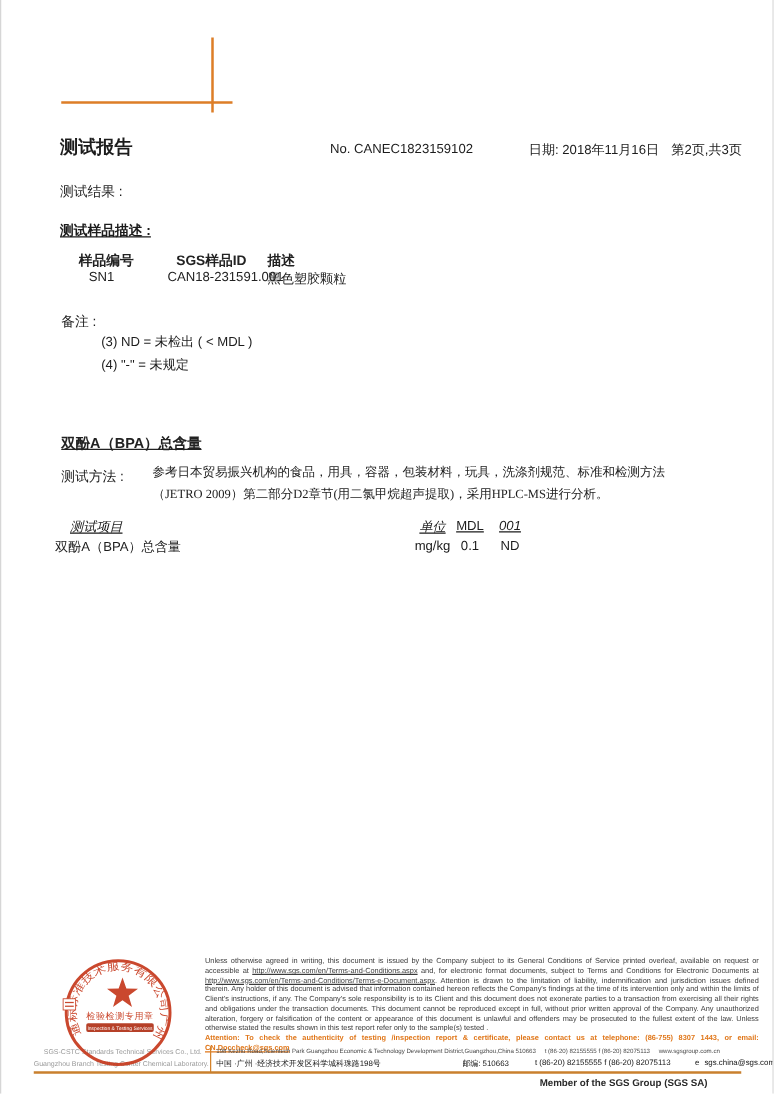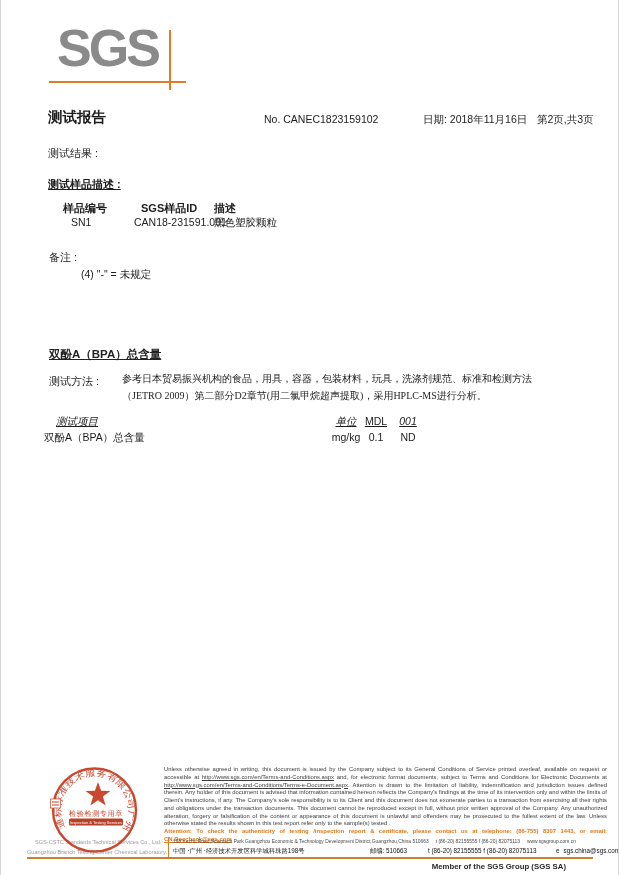--- a/index.html
+++ b/index.html
@@ -51,41 +51,41 @@
   .f-hline{left:26px;top:857px;width:566px;height:1.5px;background:#c9802e;}
   .member{right:52px;top:862px;font-size:7.8px;font-weight:600;color:#2a2a2a;}
   .stamp-box{left:47px;top:766px;z-index:3;opacity:.92;}
   svg text{font-family:"Liberation Sans","DejaVu Sans",sans-serif;}
 </style>
 </head>
 <body>
 
 <div class="page">
 
-  <div class="abs logo-text">SGS</div>
   <div class="abs logo-hline"></div>
   <div class="abs logo-vline"></div>
 
   <div class="abs report-title">测试报告</div>
   <div class="abs hdr report-no">No. CANEC1823159102</div>
   <div class="abs hdr report-date">日期: 2018年11月16日</div>
   <div class="abs hdr page-info">第2页,共3页</div>
 
   <div class="abs lbl result-label">测试结果 :</div>
 
   <div class="abs lbl sample-heading">测试样品描述 :</div>
   <div class="abs s-h" style="left:62px;top:201px;">样品编号</div>
   <div class="abs s-h" style="left:140px;top:201px;">SGS样品ID</div>
   <div class="abs s-h" style="left:213px;top:201px;">描述</div>
   <div class="abs s-c" style="left:70px;top:216px;">SN1</div>
   <div class="abs s-c" style="left:133px;top:216px;">CAN18-231591.001</div>
   <div class="abs s-c" style="left:213px;top:216px;">黑色塑胶颗粒</div>
 
   <div class="abs lbl notes-label">备注 :</div>
   <div class="abs notes">
+    <div>(3) ND = 未检出 ( &lt; MDL )</div>
     <div>(4) "-" = 未规定</div>
   </div>
 
   <div class="abs bpa-heading">双酚A（BPA）总含量</div>
   <div class="abs lbl method-label">测试方法 :</div>
   <div class="abs method-text">参考日本贸易振兴机构的食品，用具，容器，包装材料，玩具，洗涤剂规范、标准和检测方法（JETRO 2009）第二部分D2章节(用二氯甲烷超声提取)，采用HPLC-MS进行分析。</div>
 
   <div class="abs rt u it" style="left:55px;top:415px;">测试项目</div>
   <div class="abs rt u it c" style="left:323px;top:415px;width:44px;">单位</div>
   <div class="abs rt u c" style="left:358px;top:415px;width:34px;">MDL</div>

